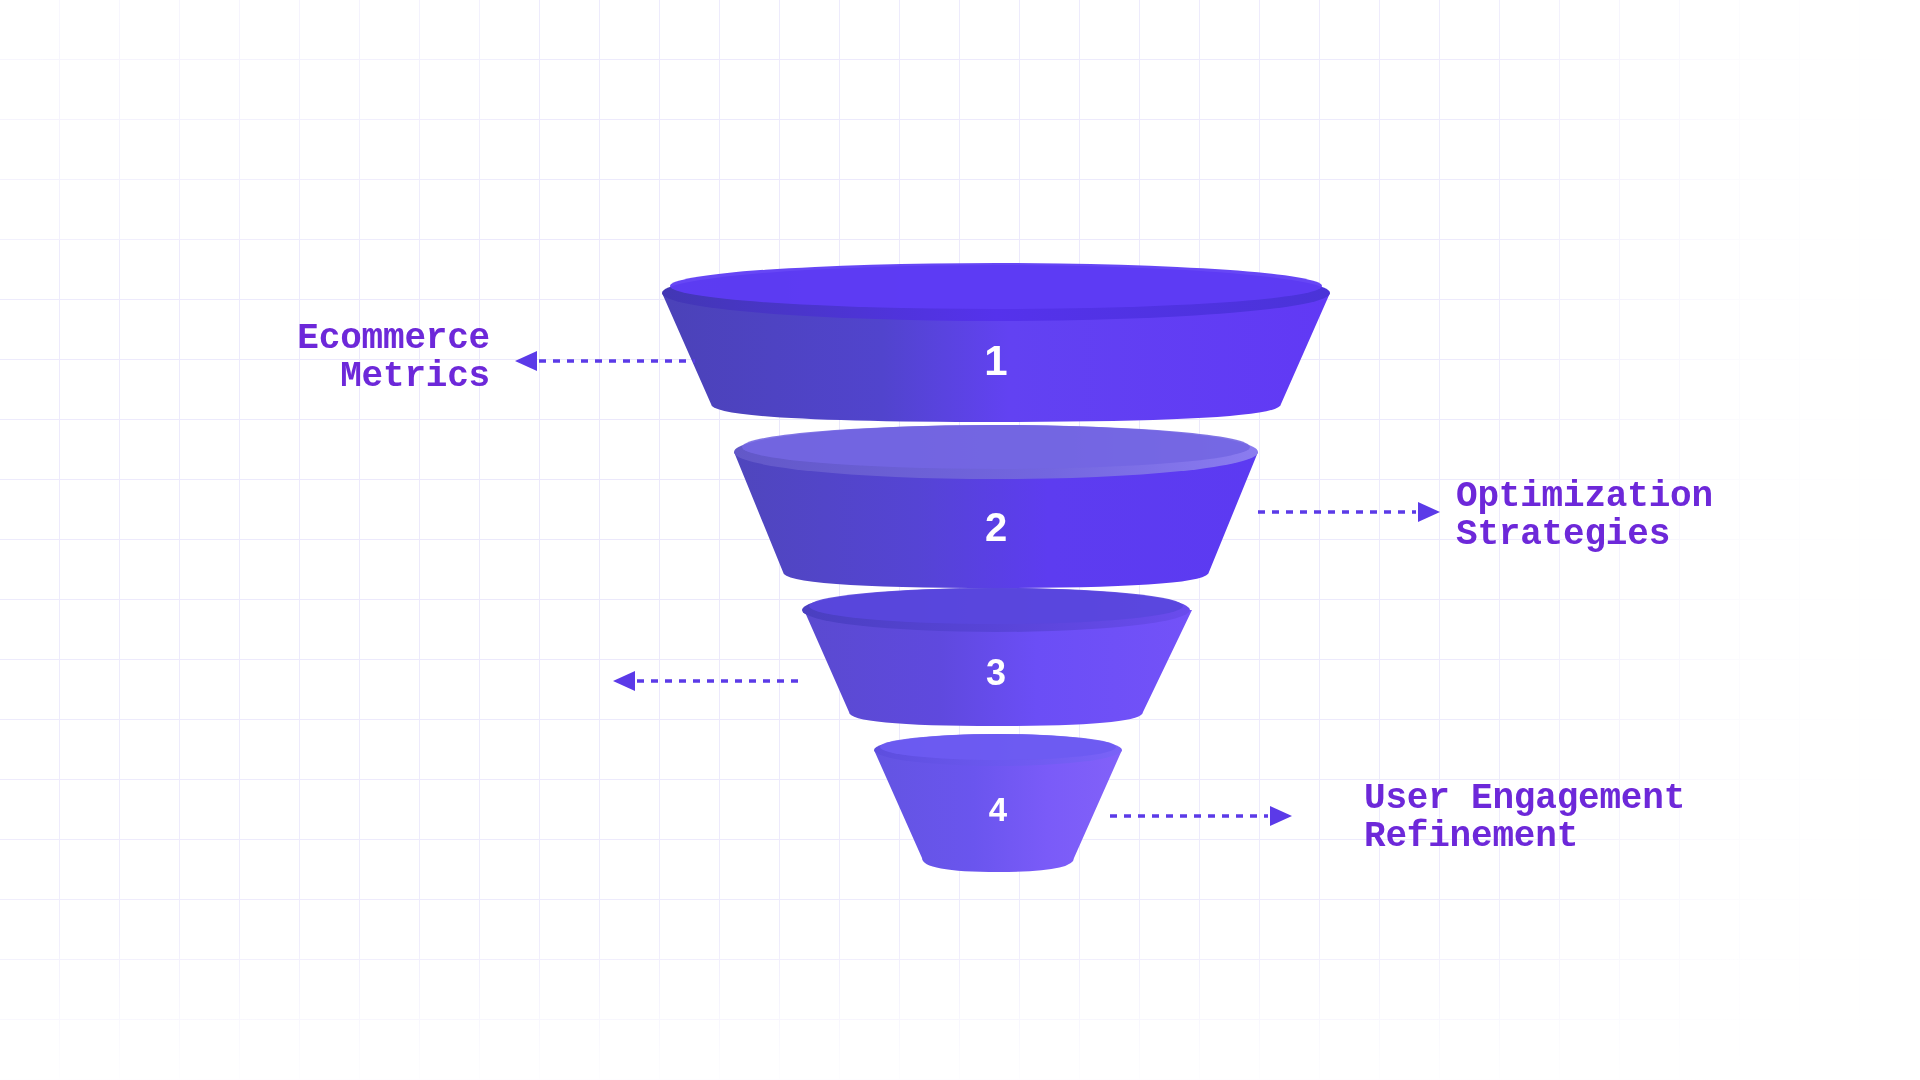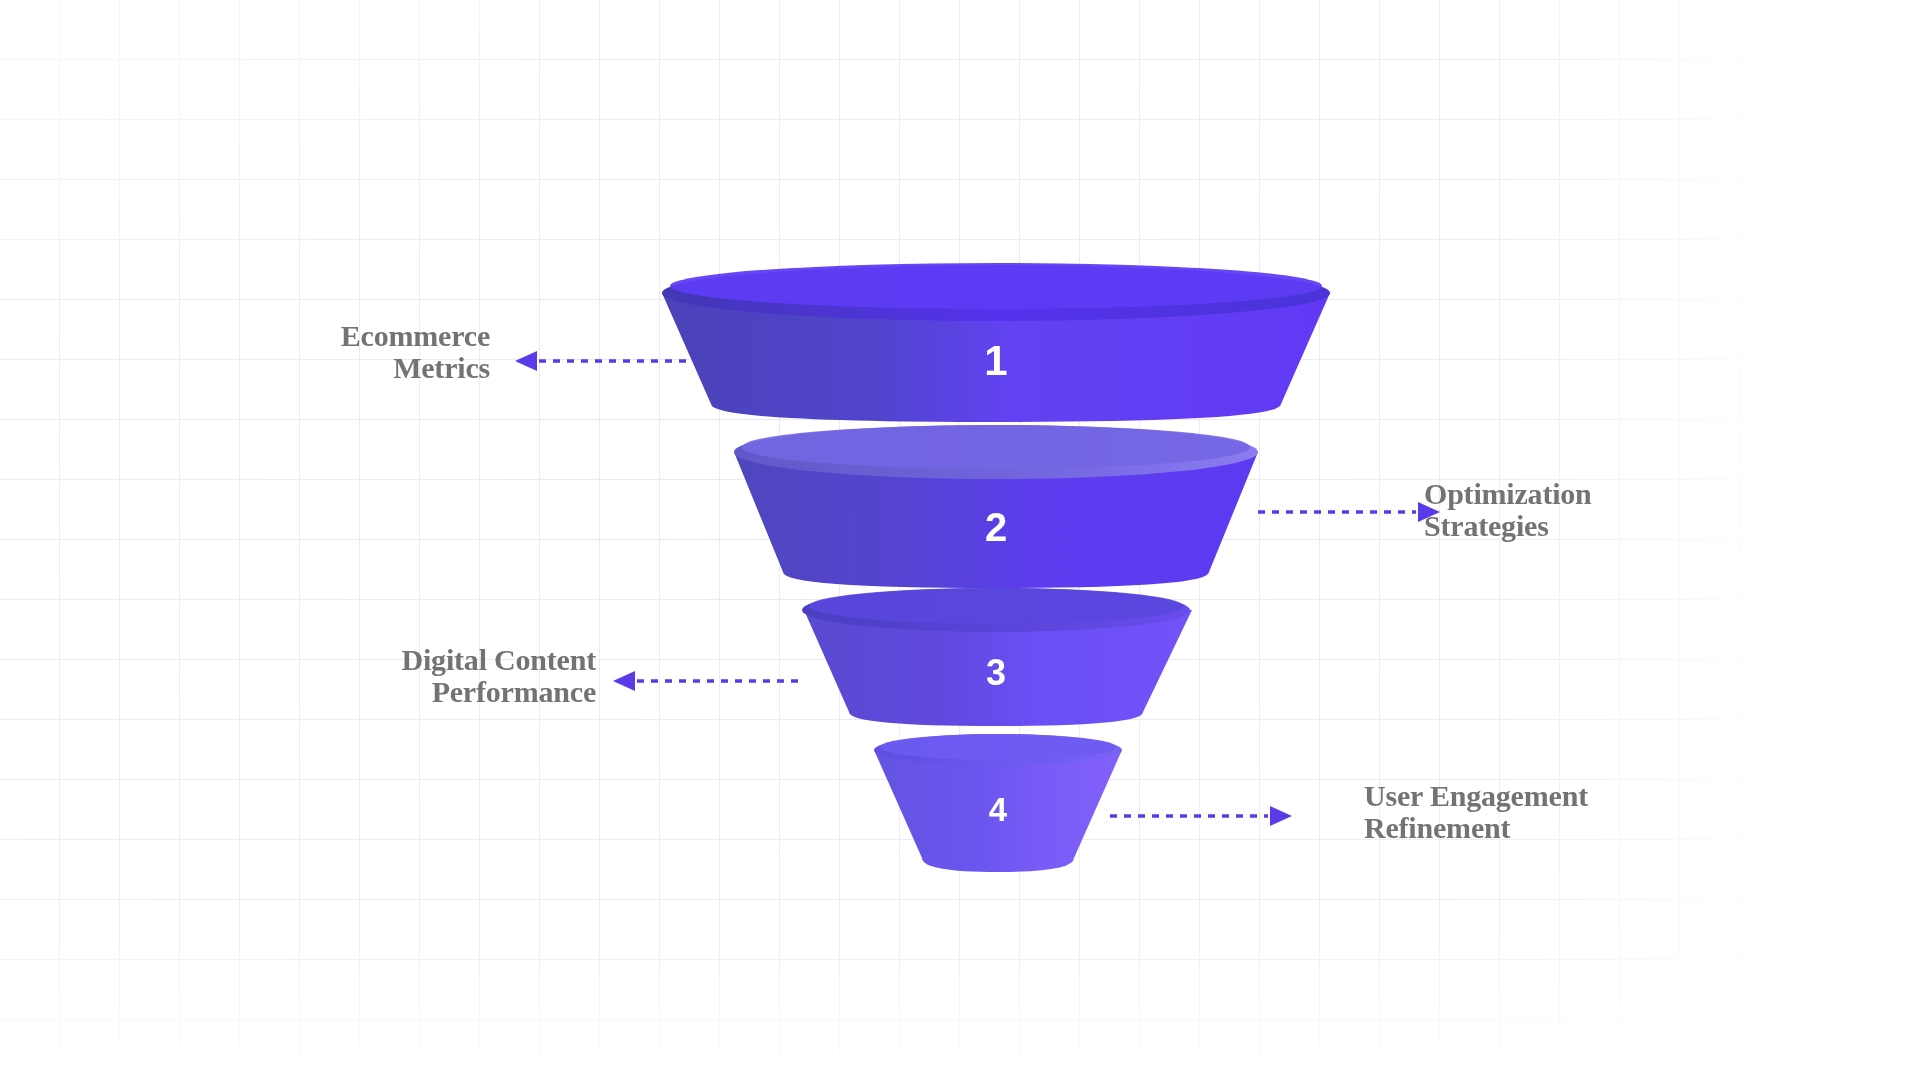--- a/index.html
+++ b/index.html
@@ -69,25 +69,25 @@
     fill: #ffffff;
     font-family: "Liberation Sans", sans-serif;
     font-weight: bold;
     text-anchor: middle;
     dominant-baseline: middle;
   }
 
   
   .label {
     position: absolute;
-    font-family: Liberation Serif, serif;
+    font-family: Liberation Mono, monospace;
     font-weight: bold;
-    font-size: 30px;
+    font-size: 36px;
     line-height: 1.06;
-    color: #737373;
+    color: #6d28d9;
     white-space: pre-line;
     letter-spacing: -0.2px;
   }
   .label.left  { text-align: right; }
   .label.right { text-align: left; }
 
   
   .connector {
     position: absolute;
     height: 26px;
@@ -200,22 +200,20 @@
   </svg>
 
   <svg class="connector" style="left:1110px; top:803px; width:182px;" viewBox="0 0 182 26">
     <line x1="0" y1="13" x2="158" y2="13" stroke="#5b3ae8" stroke-width="3.5" stroke-dasharray="7 7"></line>
     <polygon points="182,13 160,3 160,23" fill="#5b3ae8"></polygon>
   </svg>
 
   <div class="label left" style="left:180px; top:320px; width:310px;">Ecommerce
 Metrics</div>
 
-  <div class="label right" style="left:1424px; top:478px; width:330px;">Optimization
+  <div class="label right" style="left:1456px; top:478px; width:330px;">Optimization
 Strategies</div>
 
-  <div class="label left" style="left:250px; top:644px; width:346px;">Digital Content
-Performance</div>
 
   <div class="label right" style="left:1364px; top:780px; width:400px;">User Engagement
 Refinement</div>
 
 </div>
 
 </body></html>

